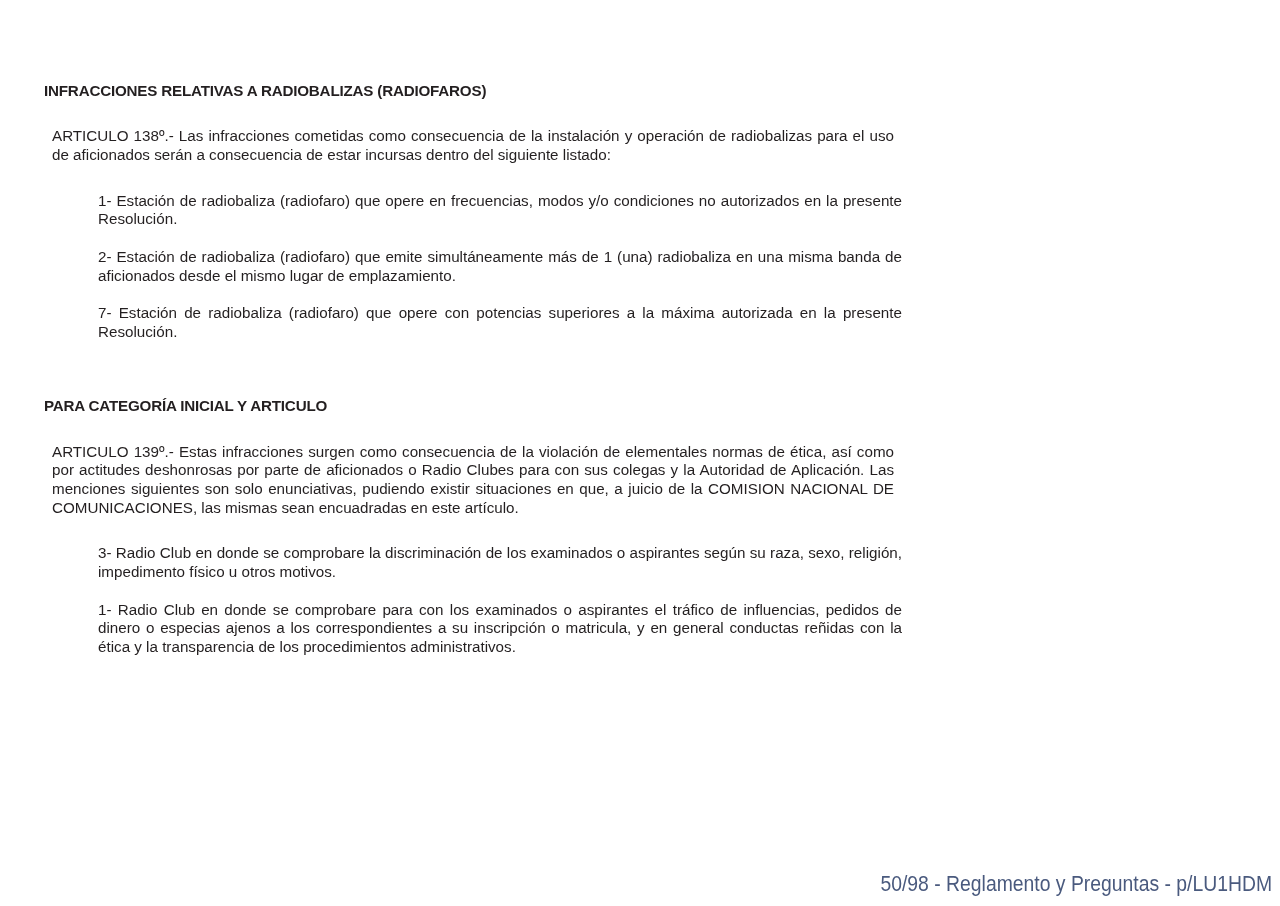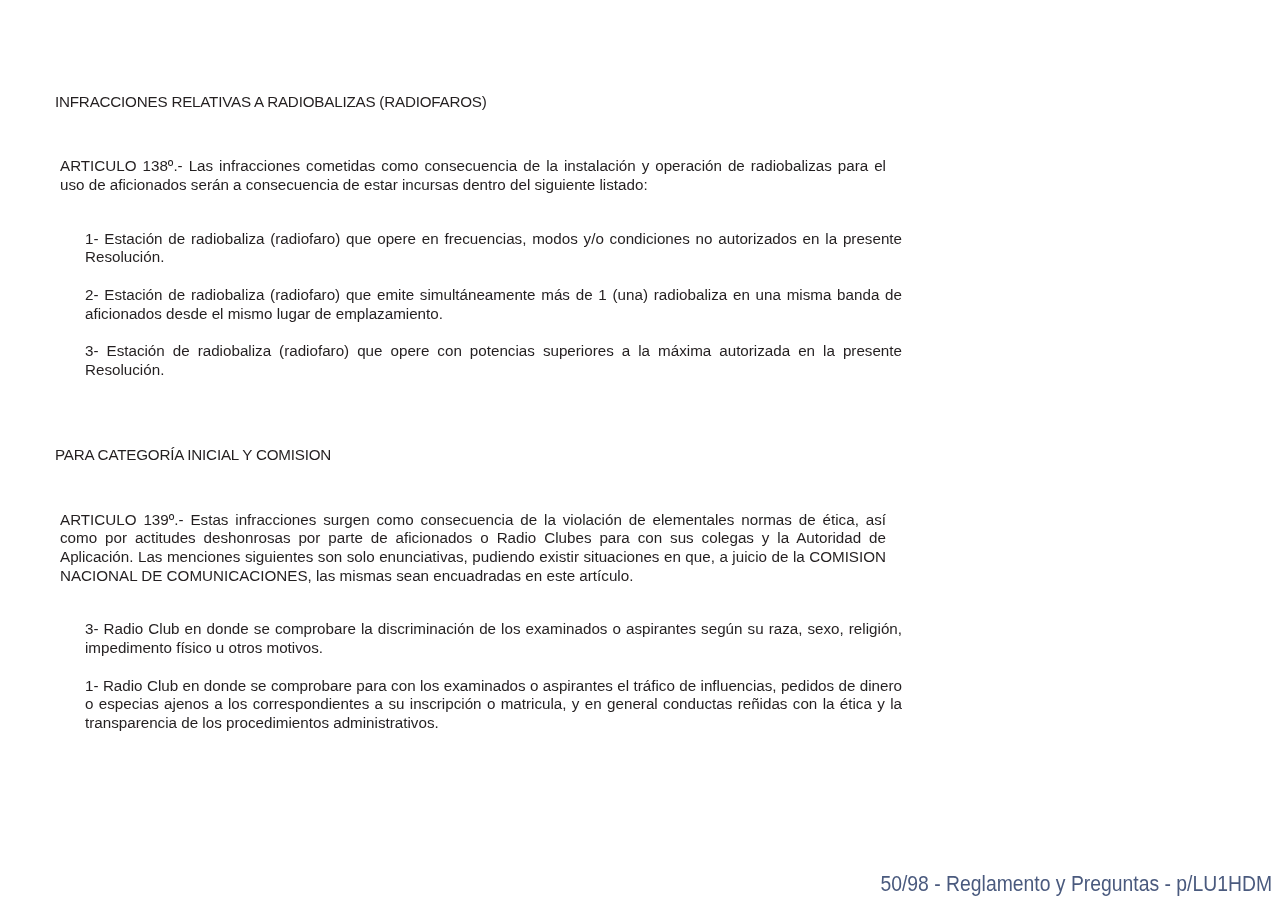--- a/index.html
+++ b/index.html
@@ -1,42 +1,42 @@
 <!DOCTYPE html>
 <html><head>
 <meta charset="utf-8">
 <style>
   html, body { margin: 0; padding: 0; background: #ffffff; }
   body { width: 1280px; height: 906px; position: relative; overflow: hidden;
          font-family: "Liberation Sans", sans-serif; color: #231f20; }
   .page { position: absolute; left: 44px; top: 82px; width: 858px; font-size: 15.2px; line-height: 18.8px; }
-  .heading { font-weight: normal; margin: 11px; letter-spacing: -0.2px; }
-  .para { margin: 16px; text-align: justify; }
-  .item { margin: 0 0 0 41px; text-align: justify; }
+  .heading { font-weight: bold; margin: 0; letter-spacing: -0.2px; }
+  .para { margin: 8px; text-align: justify; }
+  .item { margin: 0 0 0 54px; text-align: justify; }
   .gap { height: 18.6px; }
   .gap2 { height: 37px; }
   .footer { position: absolute; right: 8px; top: 871px; font-size: 22px; color: #4a5a7e;
             font-family: "Liberation Sans", sans-serif; transform: scaleX(0.88); transform-origin: right center; white-space: nowrap; }
 </style>
 </head>
 <body>
 
 <div class="page">
   <p class="heading">INFRACCIONES RELATIVAS A RADIOBALIZAS (RADIOFAROS)</p>
   <div class="gap"></div>
   <p class="para">ARTICULO 138º.- Las infracciones cometidas como consecuencia de la instalación y operación de radiobalizas para el uso de aficionados serán a consecuencia de estar incursas dentro del siguiente listado:</p>
   <div class="gap"></div>
   <p class="item">1- Estación de radiobaliza (radiofaro) que opere en frecuencias, modos y/o condiciones no autorizados en la presente Resolución.</p>
   <div class="gap"></div>
   <p class="item">2- Estación de radiobaliza (radiofaro) que emite simultáneamente más de 1 (una) radiobaliza en una misma banda de aficionados desde el mismo lugar de emplazamiento.</p>
   <div class="gap"></div>
-  <p class="item">3- Estación de radiobaliza (radiofaro) que opere con potencias superiores a la máxima autorizada en la presente Resolución.</p>
+  <p class="item">7- Estación de radiobaliza (radiofaro) que opere con potencias superiores a la máxima autorizada en la presente Resolución.</p>
   <div class="gap2"></div>
   <div class="gap"></div>
-  <p class="heading">PARA CATEGORÍA INICIAL Y COMISION</p>
+  <p class="heading">PARA CATEGORÍA INICIAL Y ARTICULO</p>
   <div class="gap"></div>
   <p class="para">ARTICULO 139º.- Estas infracciones surgen como consecuencia de la violación de elementales normas de ética, así como por actitudes deshonrosas por parte de aficionados o Radio Clubes para con sus colegas y la Autoridad de Aplicación. Las menciones siguientes son solo enunciativas, pudiendo existir situaciones en que, a juicio de la COMISION NACIONAL DE COMUNICACIONES, las mismas sean encuadradas en este artículo.</p>
   <div class="gap"></div>
   <p class="item">3- Radio Club en donde se comprobare la discriminación de los examinados o aspirantes según su raza, sexo, religión, impedimento físico u otros motivos.</p>
   <div class="gap"></div>
   <p class="item">1- Radio Club en donde se comprobare para con los examinados o aspirantes el tráfico de influencias, pedidos de dinero o especias ajenos a los correspondientes a su inscripción o matricula, y en general conductas reñidas con la ética y la transparencia de los procedimientos administrativos.</p>
 </div>
 
 <div class="footer">50/98 - Reglamento y Preguntas - p/LU1HDM</div>
 

